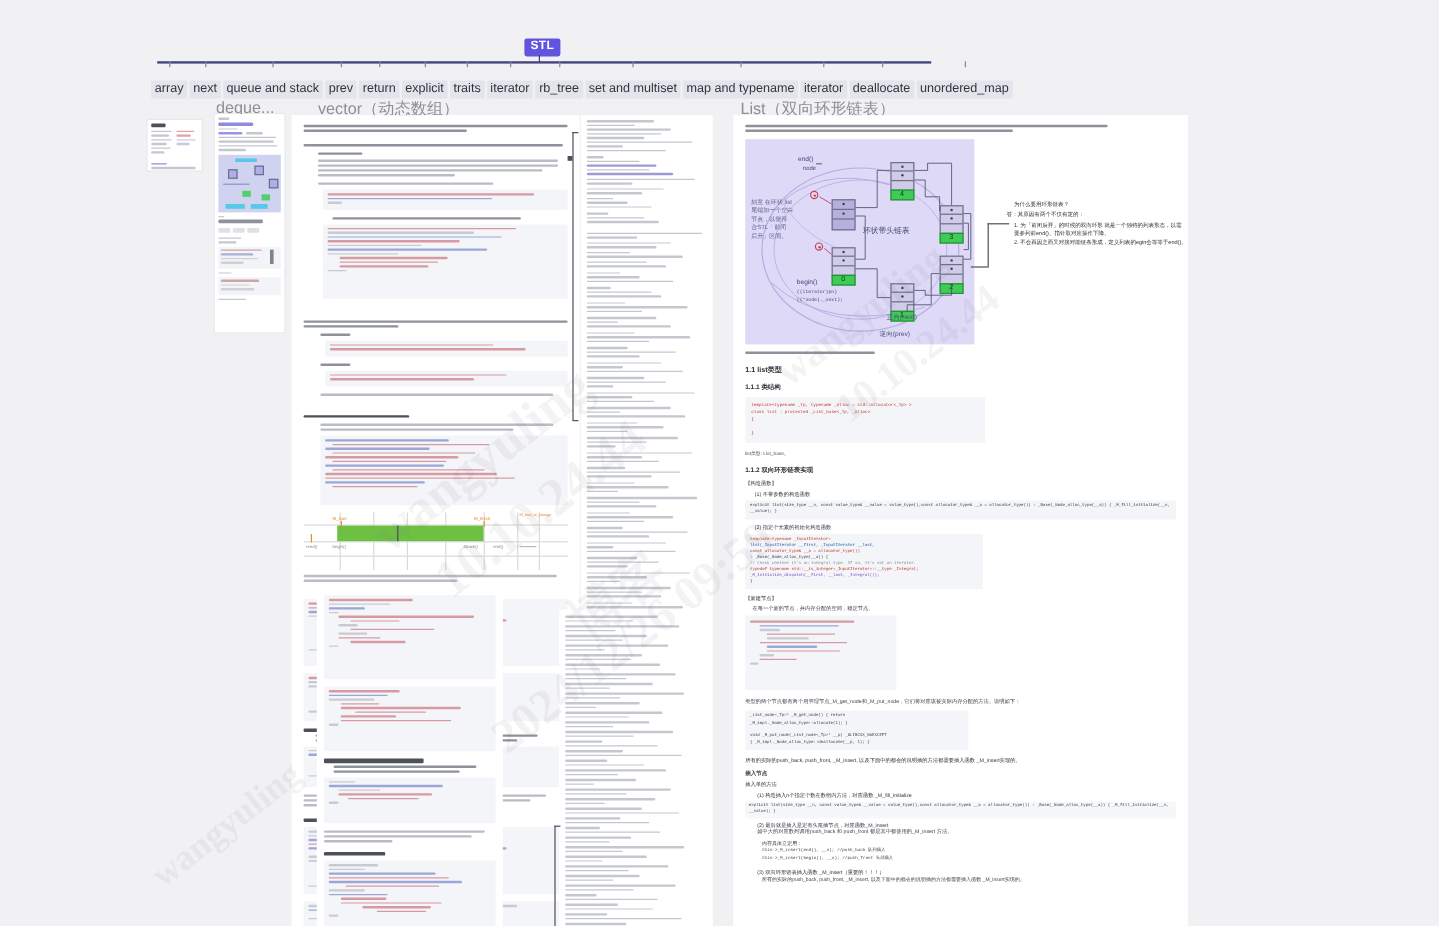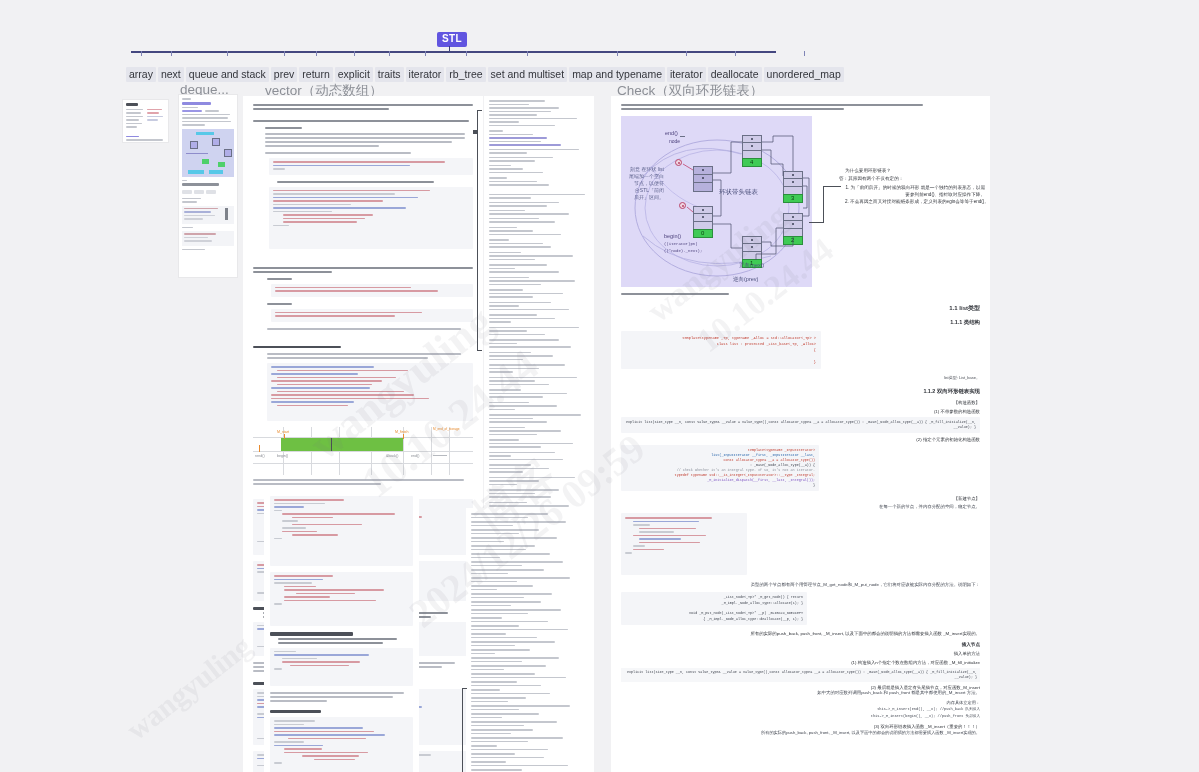--- a/index.html
+++ b/index.html
@@ -50,21 +50,21 @@
     position:absolute; left:50%; top:0; width:1px; height:5px; background:#7f84b5;
   }
   .child-node {
     background:#e4e5ec; color:#33353b;
     font-size:10.5px; line-height:13px;
     padding:1px 3px; border-radius:1px; white-space:nowrap;
     font-family: "Liberation Sans", sans-serif;
   }
 
   
-  #columns { position:absolute; left:0; top:70px; width:1199px; height:702px; z-index:10;text-align:right; }
+  #columns { position:absolute; left:0; top:70px; width:1199px; height:702px; z-index:10; }
   .col-title {
     position:absolute;
     color:#8c8f96; font-size:13.5px; font-weight:normal;
     white-space:nowrap;
   }
 
   
   .page { position:absolute; background:#fff; overflow:hidden; }
   .page.shadowed { box-shadow: 0 0 0 1px rgba(0,0,0,0.035); }
 
@@ -193,21 +193,21 @@
       <div class="child-tick"></div>
       <div class="child-node">unordered_map</div>
     </div>
   </div>
 </div>
 
 <div id="columns">
 
   <div class="col-title" style="left:180px; top:12px;">deque...</div>
   <div class="col-title" style="left:265px; top:12px;">vector（动态数组）</div>
-  <div class="col-title" style="left:617px; top:12px;">Check（双向环形链表）</div>
+  <div class="col-title" style="left:617px; top:12px;">List（双向环形链表）</div>
 
   <div class="page shadowed" style="left:123px; top:30px; width:45px; height:42px; padding:3px;">
     <div class="tl hd" style="width:30%; margin-bottom:3px;"></div>
     <div style="display:flex; gap:2px;">
       <div style="flex:1;">
         <div class="tl tiny" style="width:90%"></div>
         <div class="tl tiny" style="width:80%"></div>
         <div class="tl tiny" style="width:92%"></div>
         <div class="tl tiny" style="width:70%"></div>
         <div class="tl tiny" style="width:85%"></div>

